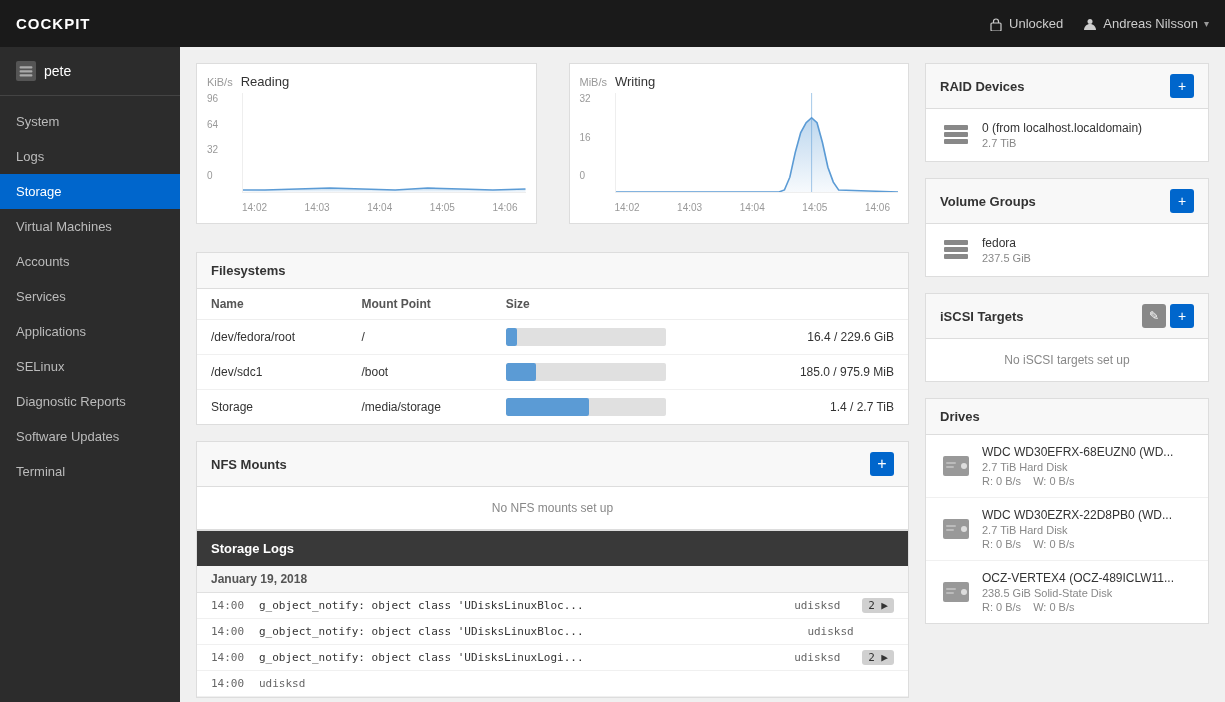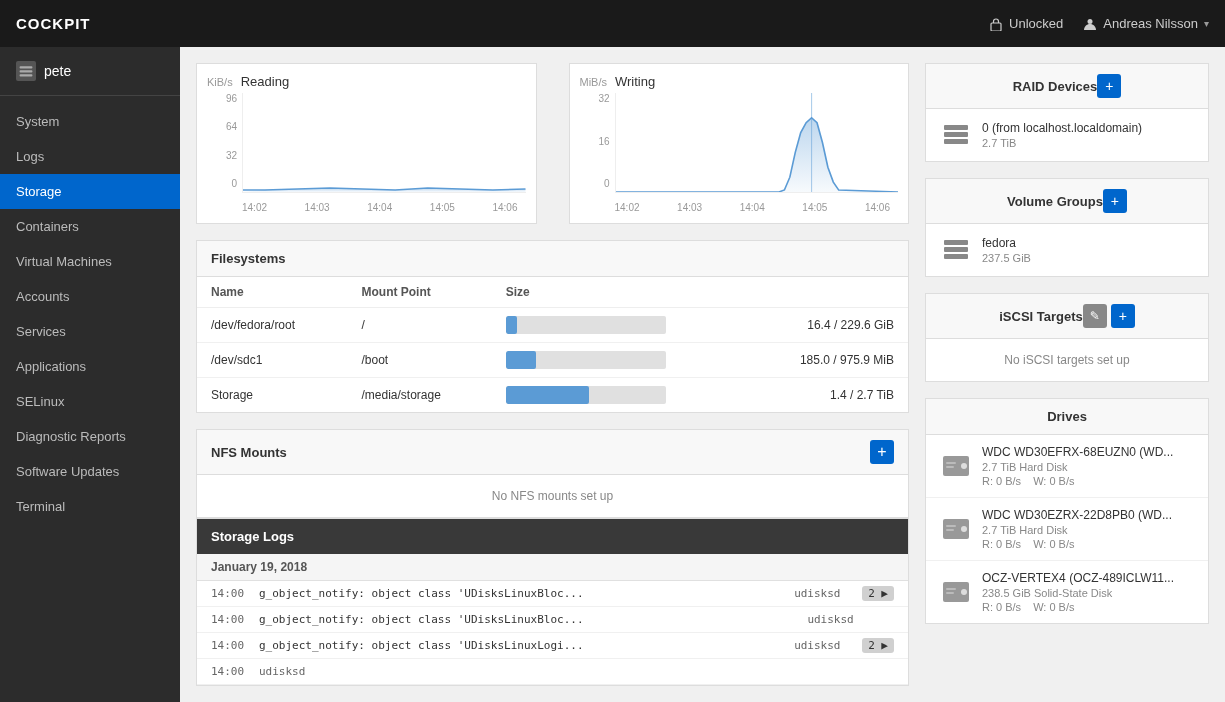--- a/index.html
+++ b/index.html
@@ -23,27 +23,27 @@
     .sidebar-host-icon { width: 20px; height: 20px; background: #555; border-radius: 2px; display: flex; align-items: center; justify-content: center; font-size: 10px; }
     .sidebar-host-name { font-size: 14px; font-weight: 500; }
     .sidebar-nav { padding: 8px 0; }
     .sidebar-item { padding: 10px 16px; cursor: pointer; font-size: 13px; color: #bbb; }
     .sidebar-item.active { background: #0066cc; color: #fff; }
 
     
     .content { flex: 1; overflow-y: auto; padding: 16px; background: #f0f0f0; }
 
     
-    .charts-row { display: flex; gap: 32px; margin-bottom: 16px; }
+    .charts-row { display: flex; gap: 32px; margin-bottom: 28px; }
     .chart-card { flex: 1; background: #fff; padding: 10px; border: 1px solid #ddd; }
     .chart-label { font-size: 12px; color: #666; margin-bottom: 4px; display: flex; align-items: baseline; gap: 8px; }
     .chart-unit { font-size: 11px; color: #999; }
     .chart-title { font-size: 13px; font-weight: 500; color: #333; }
     .chart-area { position: relative; height: 120px; }
-    .chart-y-labels { position: absolute; left: 0; top: 0; bottom: 24px; width: 30px; display: flex; flex-direction: column; justify-content: space-between; align-items: flex-end; font-size: 10px; color: #999; }
+    .chart-y-labels { position: absolute; left: 0; top: 0; bottom: 32px; width: 30px; display: flex; flex-direction: column; justify-content: space-between; align-items: flex-start; font-size: 10px; color: #999; }
     .chart-plot { position: absolute; left: 35px; right: 0; top: 0; bottom: 20px; border-left: 1px solid #eee; border-bottom: 1px solid #eee; }
     .chart-x-labels { position: absolute; left: 35px; right: 8px; bottom: 0; display: flex; justify-content: space-between; font-size: 10px; color: #999; }
     .chart-svg { width: 100%; height: 100%; }
 
     
     .section-card { background: #fff; border: 1px solid #ddd; margin-bottom: 16px; }
     .section-header { padding: 10px 14px; background: #f8f8f8; border-bottom: 1px solid #ddd; font-size: 13px; font-weight: 600; color: #333; display: flex; align-items: center; justify-content: space-between; }
     .section-add-btn { width: 24px; height: 24px; background: #0066cc; color: #fff; border: none; border-radius: 3px; cursor: pointer; display: flex; align-items: center; justify-content: center; font-size: 16px; }
 
     .fs-table { width: 100%; border-collapse: collapse; }
@@ -65,21 +65,21 @@
     .logs-date { padding: 6px 14px; background: #f5f5f5; font-size: 12px; font-weight: 600; color: #555; border-bottom: 1px solid #e0e0e0; }
     .log-row { display: flex; align-items: center; padding: 5px 14px; border-bottom: 1px solid #f0f0f0; font-size: 11px; font-family: monospace; color: #333; gap: 8px; }
     .log-time { color: #666; flex-shrink: 0; width: 40px; }
     .log-msg { flex: 1; overflow: hidden; text-overflow: ellipsis; white-space: nowrap; }
     .log-service { color: #666; width: 60px; flex-shrink: 0; }
     .log-badge { background: #d0d0d0; color: #333; padding: 1px 6px; border-radius: 3px; font-size: 11px; display: flex; align-items: center; gap: 3px; }
 
     
     .right-panel { width: 300px; flex-shrink: 0; overflow-y: auto; padding: 0; background: #f0f0f0; }
     .right-section { background: #fff; border: 1px solid #ddd; margin: 16px 16px 0 0; }
-    .right-section-header { padding: 10px 14px; background: #f8f8f8; border-bottom: 1px solid #ddd; font-size: 13px; font-weight: 600; color: #333; display: flex; align-items: center; justify-content: center; }
+    .right-section-header { padding: 10px 14px; background: #f8f8f8; border-bottom: 1px solid #ddd; font-size: 13px; font-weight: 600; color: #333; display: flex; align-items: center; justify-content: space-between; }
     .right-section-actions { display: flex; gap: 4px; }
     .right-btn { width: 24px; height: 24px; background: #0066cc; color: #fff; border: none; border-radius: 3px; cursor: pointer; display: flex; align-items: center; justify-content: center; font-size: 14px; }
     .right-btn.edit { background: #888; font-size: 12px; }
     .right-empty { padding: 14px; text-align: center; color: #888; font-size: 12px; }
 
     .raid-item, .vg-item, .drive-item { display: flex; align-items: center; gap: 10px; padding: 10px 14px; border-bottom: 1px solid #f0f0f0; }
     .raid-item:last-child, .vg-item:last-child, .drive-item:last-child { border-bottom: none; }
 
     .device-icon { width: 32px; height: 32px; flex-shrink: 0; }
     .device-icon svg { width: 100%; height: 100%; }
@@ -123,21 +123,20 @@
             <rect x="2" y="9" width="16" height="3" rx="1"></rect>
             <rect x="2" y="14" width="16" height="3" rx="1"></rect>
           </svg>
       </div>
       <span class="sidebar-host-name">pete</span>
     </div>
     <div class="sidebar-nav">
       <div class="sidebar-item">System</div>
       <div class="sidebar-item">Logs</div>
       <div class="sidebar-item active">Storage</div>
-      <div class="sidebar-item">Containers</div>
       <div class="sidebar-item">Virtual Machines</div>
       <div class="sidebar-item">Accounts</div>
       <div class="sidebar-item">Services</div>
       <div class="sidebar-item">Applications</div>
       <div class="sidebar-item">SELinux</div>
       <div class="sidebar-item">Diagnostic Reports</div>
       <div class="sidebar-item">Software Updates</div>
       <div class="sidebar-item">Terminal</div>
     </div>
   </div>

